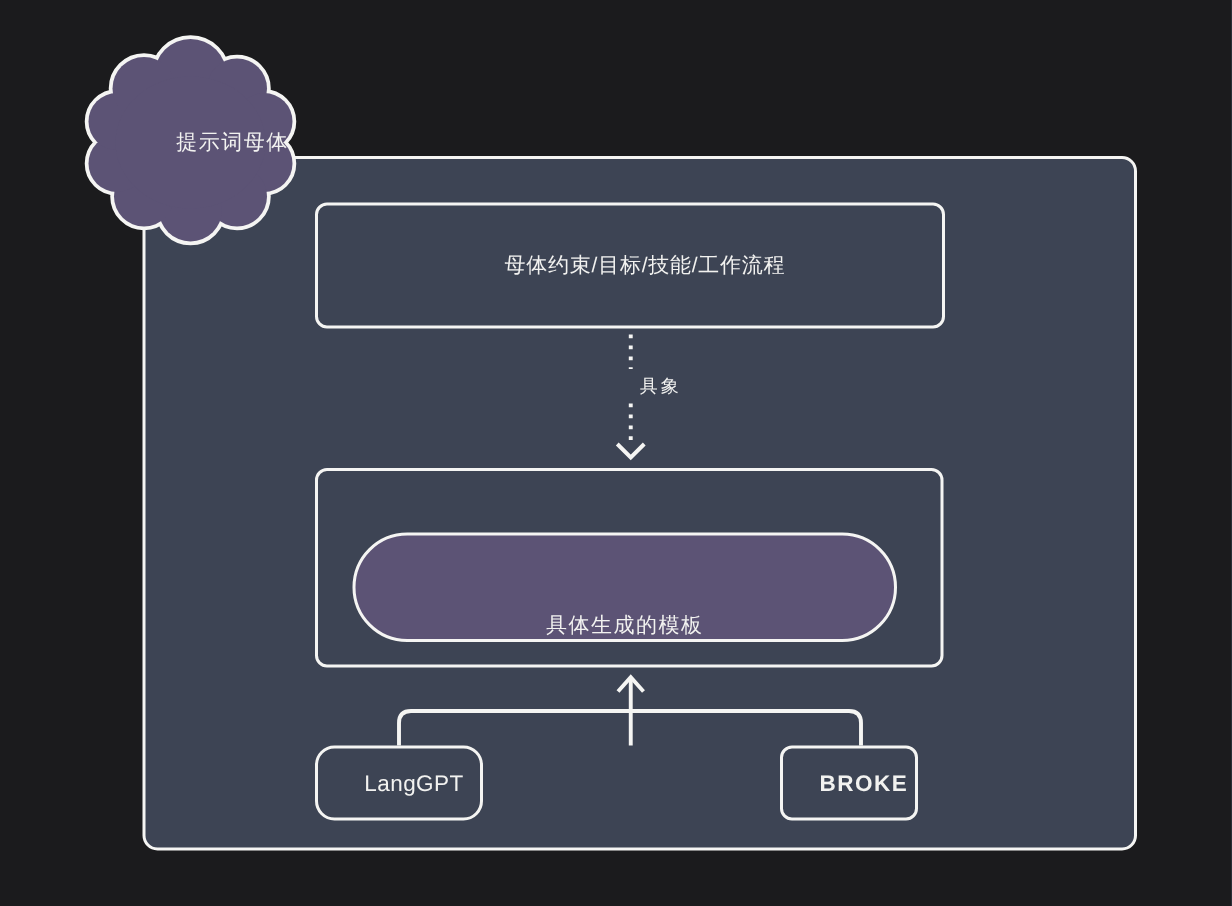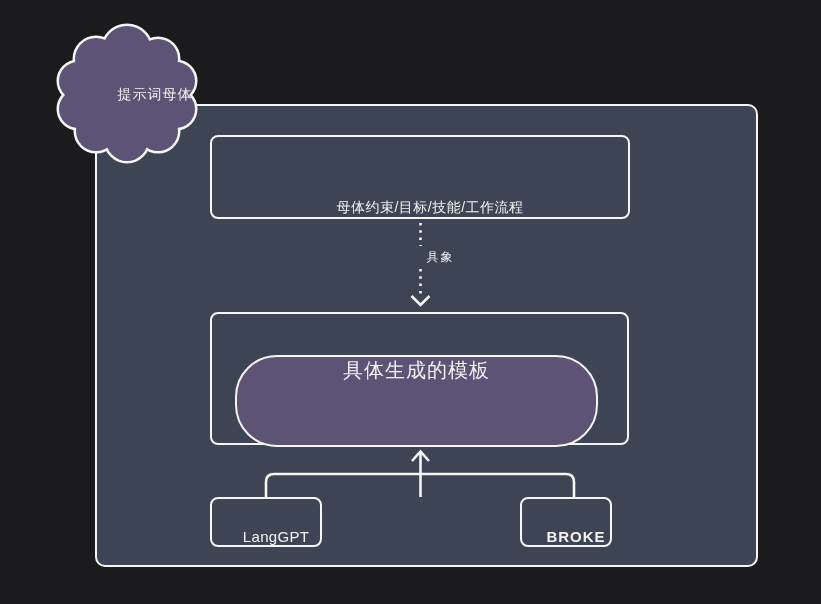--- a/index.html
+++ b/index.html
@@ -21,48 +21,48 @@
 
   .overlay{
     position:absolute;left:0;top:0;width:821px;height:604px;
     pointer-events:none;
   }
 
   .box{
     position:absolute;
     border:2px solid var(--line,#f5f5f3);
     border-radius:8px;
-    display:flex;align-items:flex-end;justify-content:center;
+    display:flex;align-items:center;justify-content:center;
     font-size:14px;letter-spacing:.5px;
     background:transparent;
     box-sizing:border-box;
     padding-left:20px;
   }
   .top-box{left:210px;top:135px;width:420px;height:84px;}
   .example-box{left:210px;top:312px;width:419px;height:133px;}
   .example-title{
     position:absolute;left:210px;top:328px;width:419px;height:20px;
     text-align:center;font-size:14px;letter-spacing:1px;
   }
   .pill{
-    position:absolute;left:235px;top:355px;width:363px;height:92px;
+    position:absolute;left:235px;top:355px;width:363px;height:73px;
     background:var(--purple,#5c5375);
     border:2px solid var(--line,#f5f5f3);
     border-radius:42px;
-    display:flex;align-items:flex-start;justify-content:center;
-    font-size:20px;letter-spacing:1px;
+    display:flex;align-items:flex-end;justify-content:center;
+    font-size:14px;letter-spacing:1px;
     box-sizing:border-box;
   }
   .transform-label{
     position:absolute;left:408px;top:247px;width:65px;height:20px;
     display:flex;align-items:center;justify-content:center;
     font-size:12px;letter-spacing:2px;
   }
   .fw-box{top:497px;height:50px;font-size:15px;letter-spacing:.3px;}
-  .fw-langgpt{left:210px;width:112px;}
+  .fw-langgpt{left:210px;width:112px;border-radius:13px;}
   .fw-costar{left:364px;width:113px;}
   .fw-broke{left:520px;width:92px;font-weight:bold;letter-spacing:1px;}
 
   .cloud-label{
     position:absolute;left:62px;top:84px;width:146px;height:22px;
     display:flex;align-items:center;justify-content:center;
     font-size:14px;letter-spacing:1px;color:var(--text,#f2f2f0);margin-left:20px;
   }
 </style>
 </head>

